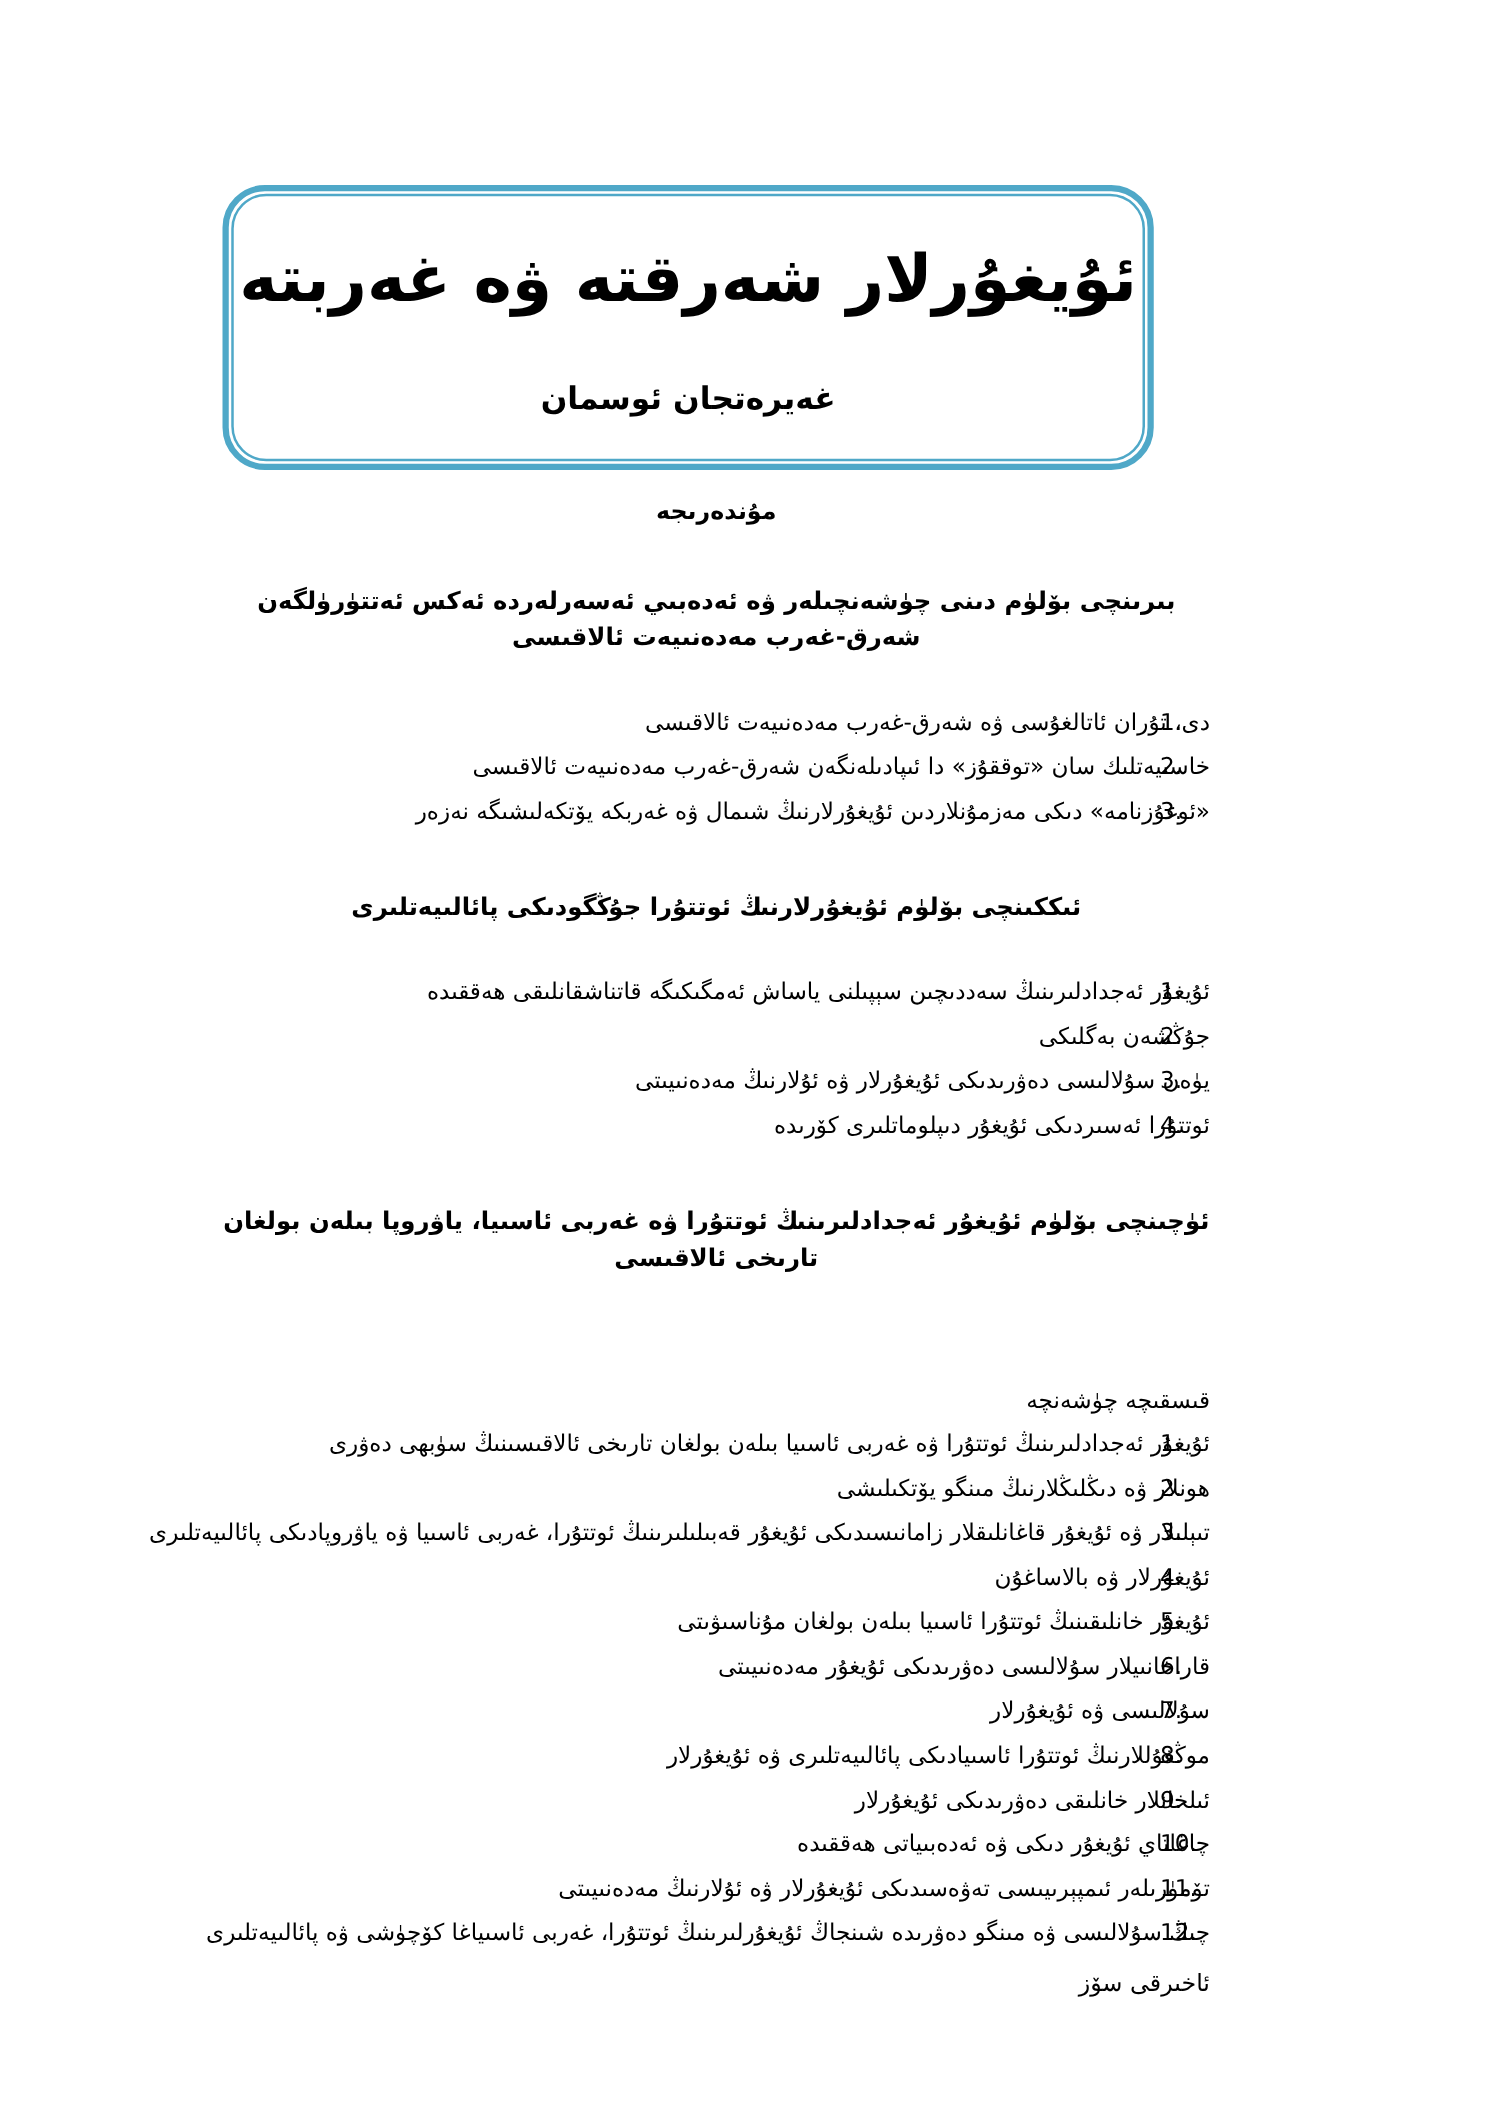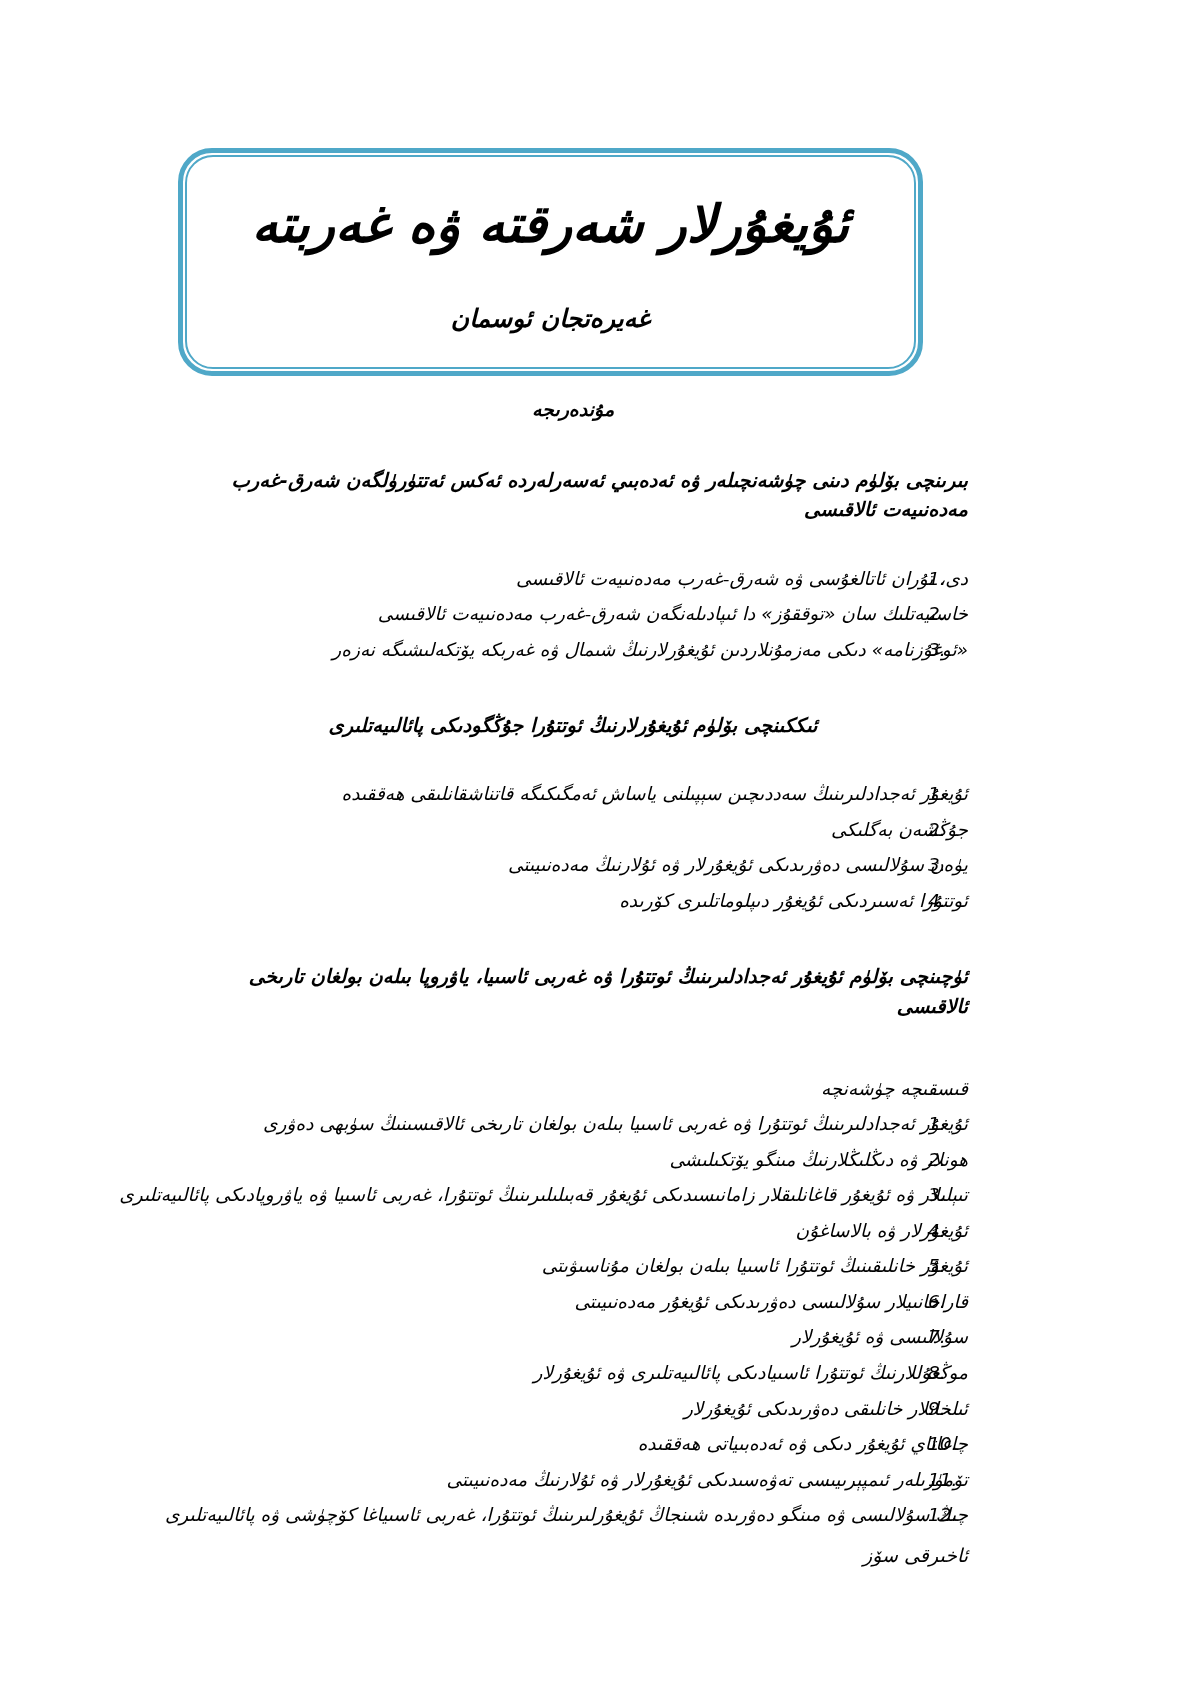--- a/index.html
+++ b/index.html
@@ -13,21 +13,20 @@
     font-family: "DejaVu Sans", "Liberation Sans", sans-serif;
     color: #000000;
     position: relative;
     overflow: hidden;
   }
 
   .page {
     position: absolute;
     inset: 0;
     padding: 0;
-    font-style: italic;
   }
 
   
   .title-box-wrap {
     position: absolute;
     top: 148px;
     left: 178px;
     width: 745px;
     height: 228px;
   }
@@ -85,21 +84,21 @@
     font-size: 19px;
     font-weight: bold;
     margin: 0 0 46px 0;
   }
 
   .section-heading {
     font-size: 19.5px;
     font-weight: bold;
     line-height: 1.5;
     margin: 0 0 20px 0;
-    text-align: right;
+    text-align: center;
   }
   .section-heading.centered {
     text-align: center;
   }
 
   .spacer-lg { height: 44px; }
   .spacer-md { height: 30px; }
   .spacer-sm { height: 16px; }
 
   ol.toc-list {
@@ -126,20 +125,21 @@
     direction: ltr;
     font-size: 18.5px;
   }
 
   .plain-line {
     font-size: 18.5px;
     line-height: 1.92;
     text-align: right;
     direction: rtl;
     white-space: nowrap;
+    margin-top: 32px;
   }
   .closing-line {
     font-size: 19px;
     line-height: 1.92;
     text-align: right;
     direction: rtl;
     margin-top: 4px;
   }
 </style>
 </head>

